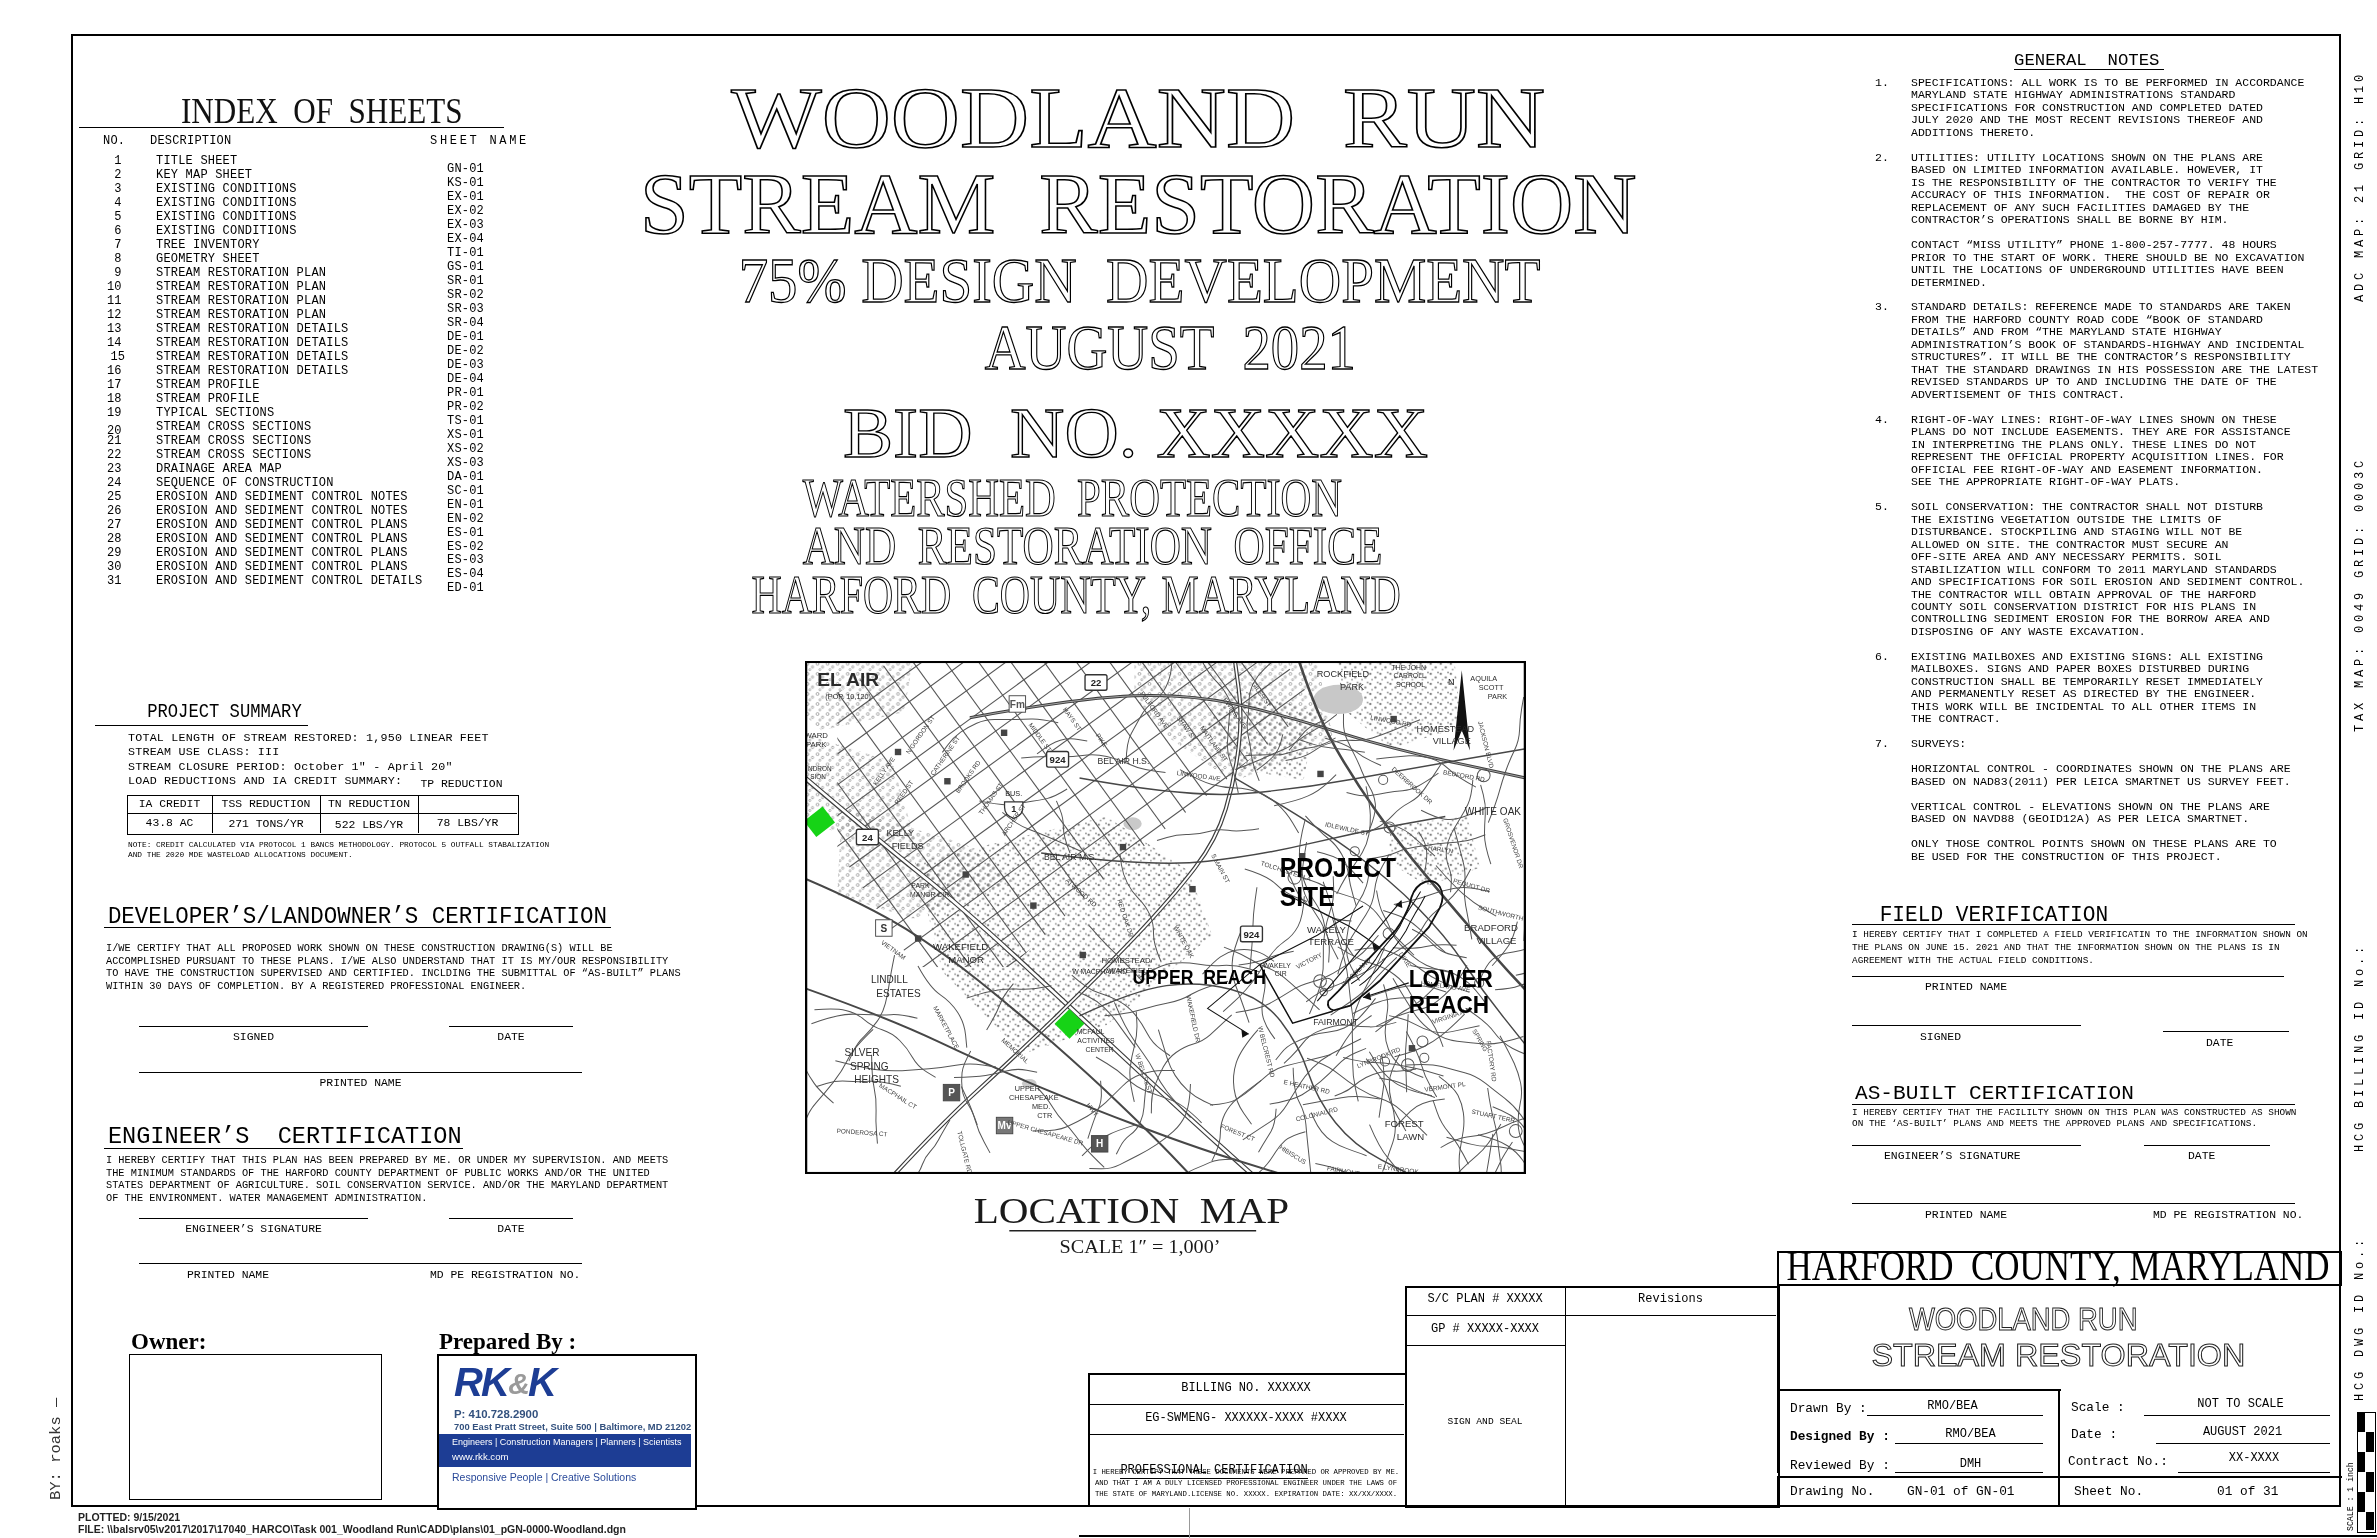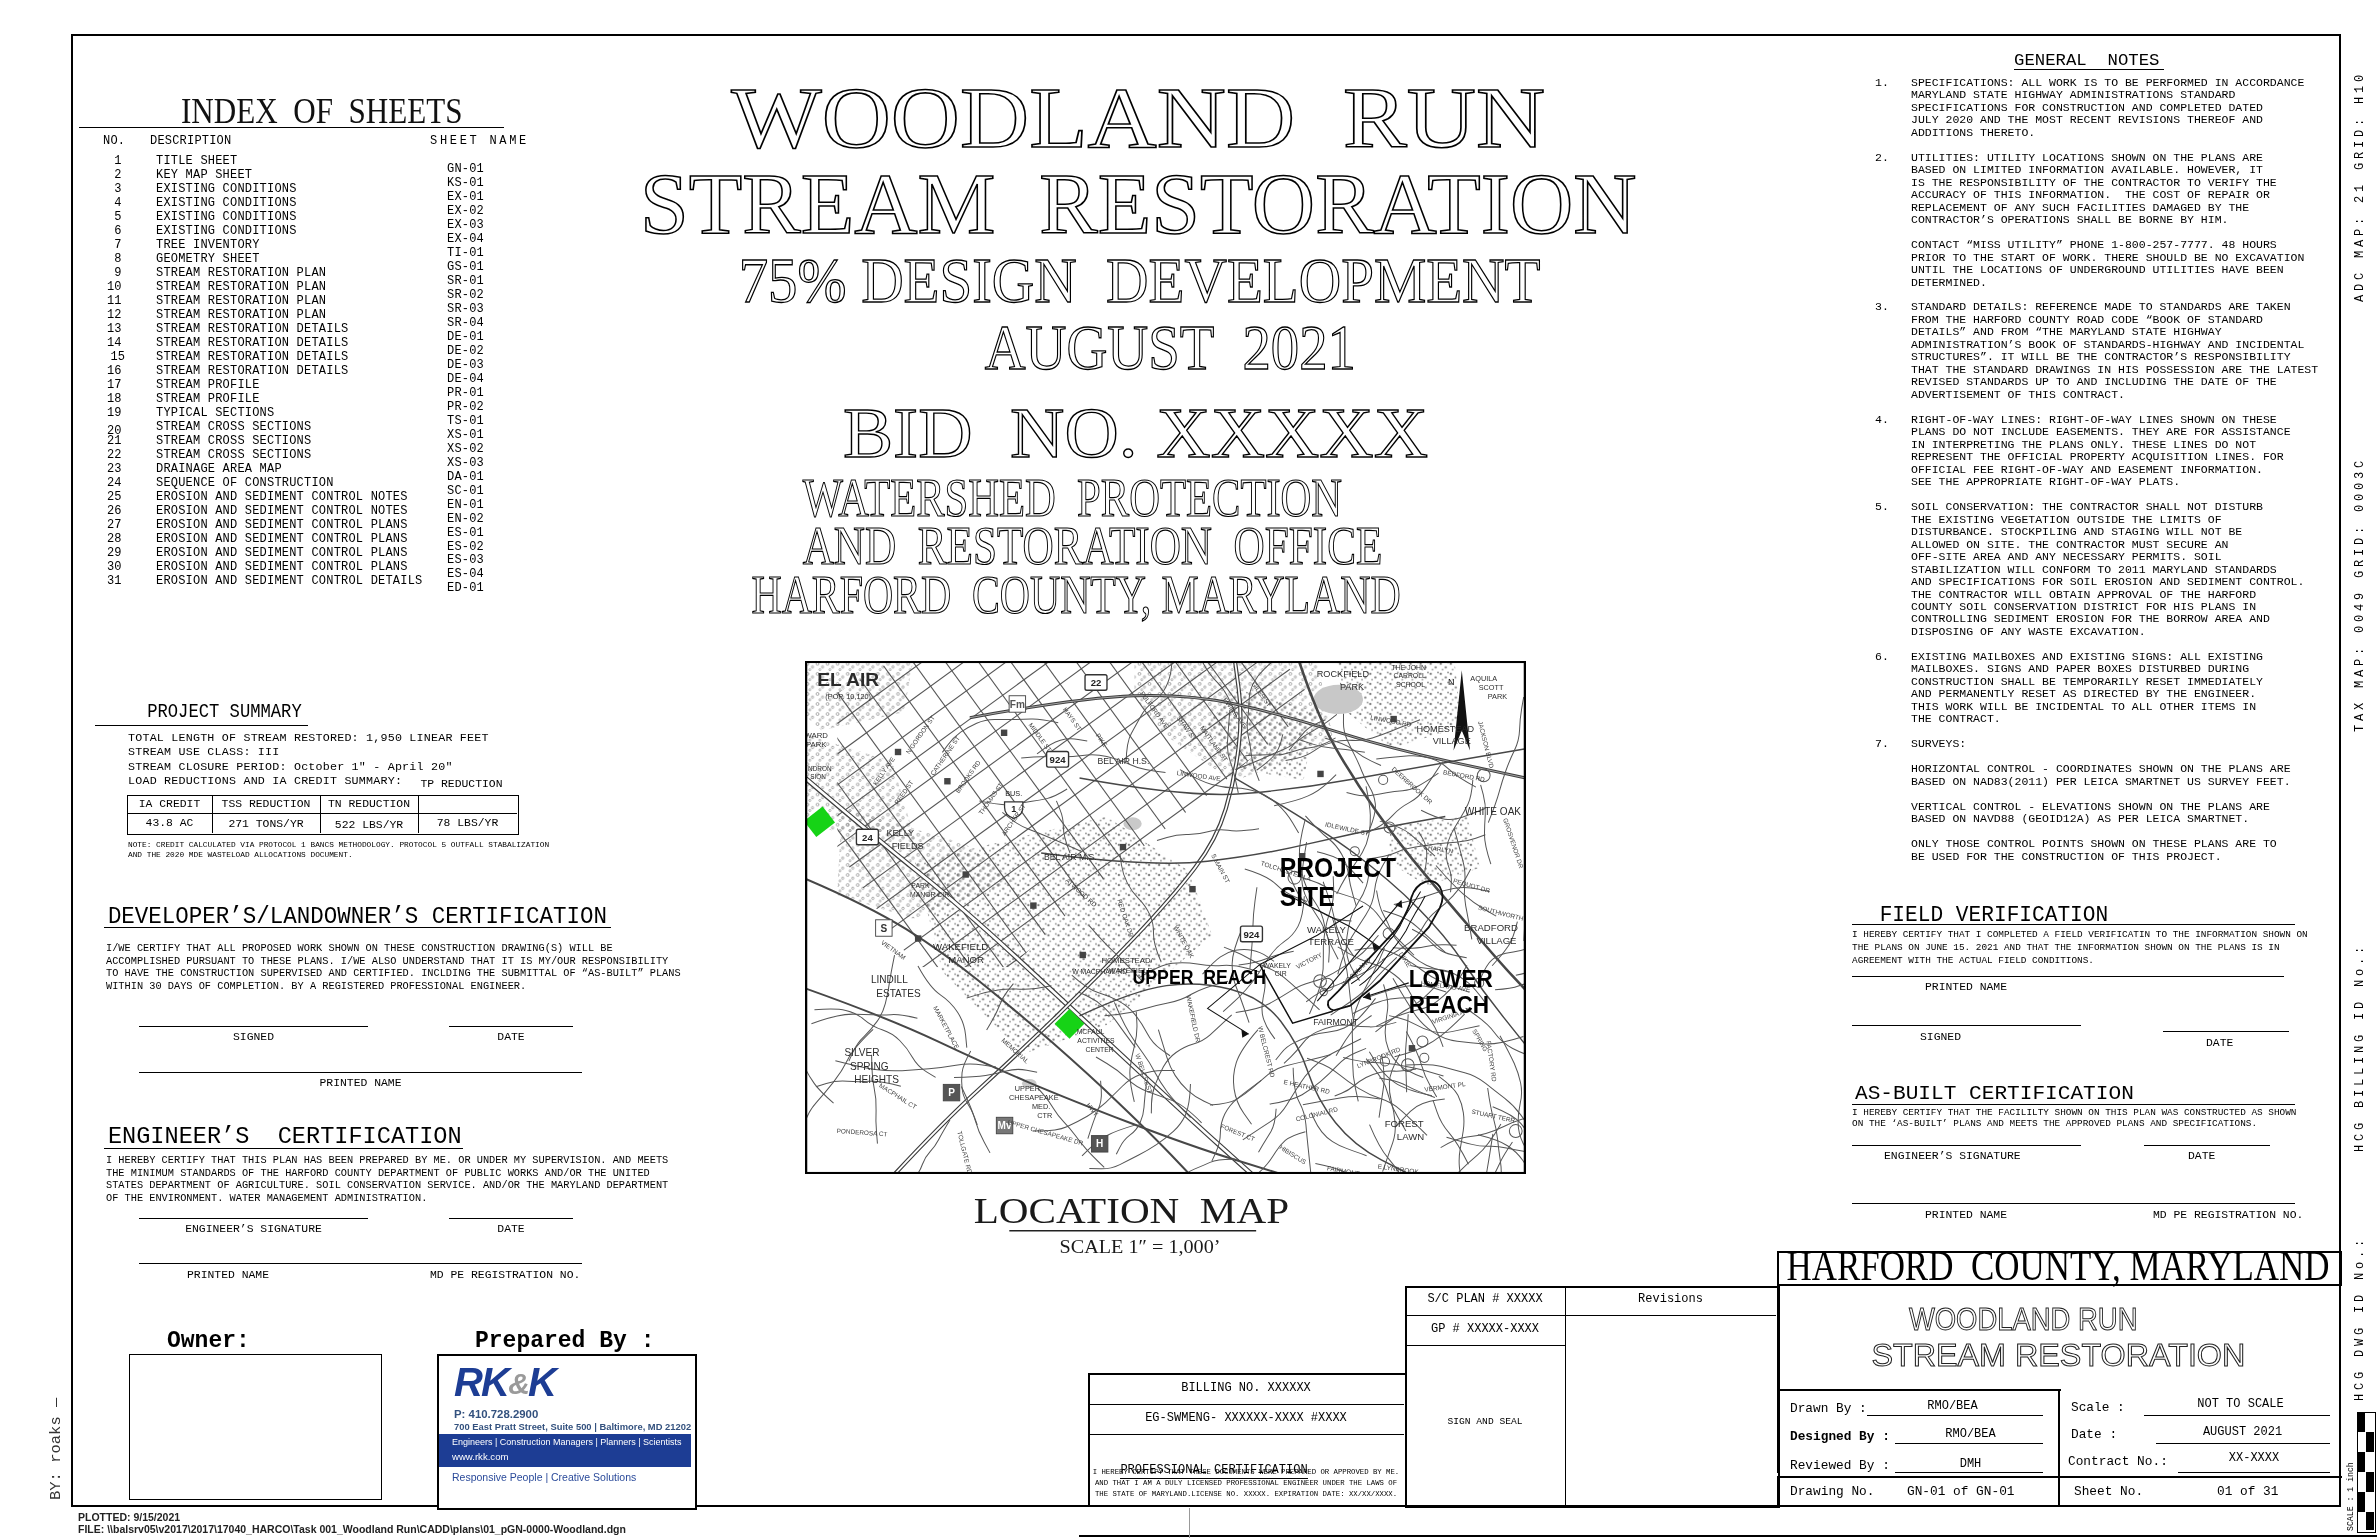--- a/index.html
+++ b/index.html
@@ -1,19 +1,19 @@
 <!DOCTYPE html>
 <html style="font-size:14.6px"><head><meta charset="utf-8">
 <style>
 html,body{margin:0;padding:0;background:#fff;}
 #sheet{position:relative;width:2377px;height:1538px;background:#fff;overflow:hidden;
   font-family:"Liberation Sans", sans-serif;color:#000;}
 div{position:absolute;line-height:1.12;}
 .mono{font-family:"Liberation Mono", monospace;white-space:nowrap;}
-.serif{font-family:Liberation Mono, monospace;white-space:nowrap;margin-left:36px;}
+.serif{font-family:Liberation Serif, serif;white-space:nowrap;}
 .hl{border-top:1.4px solid #000;height:0;}
 .vline{border-left:1.4px solid #000;width:0;}
 .vtext{transform:rotate(-90deg);transform-origin:left top;white-space:nowrap;}
 </style></head>
 <body>
 <div id="sheet">
 
 <div style="left:71px;top:34px;width:2266px;height:1469px;border:2.3px solid #000;"></div>
 
 <div class="hl" style="left:79px;top:127px;width:425px;border-top-width:1.8px;"></div>

